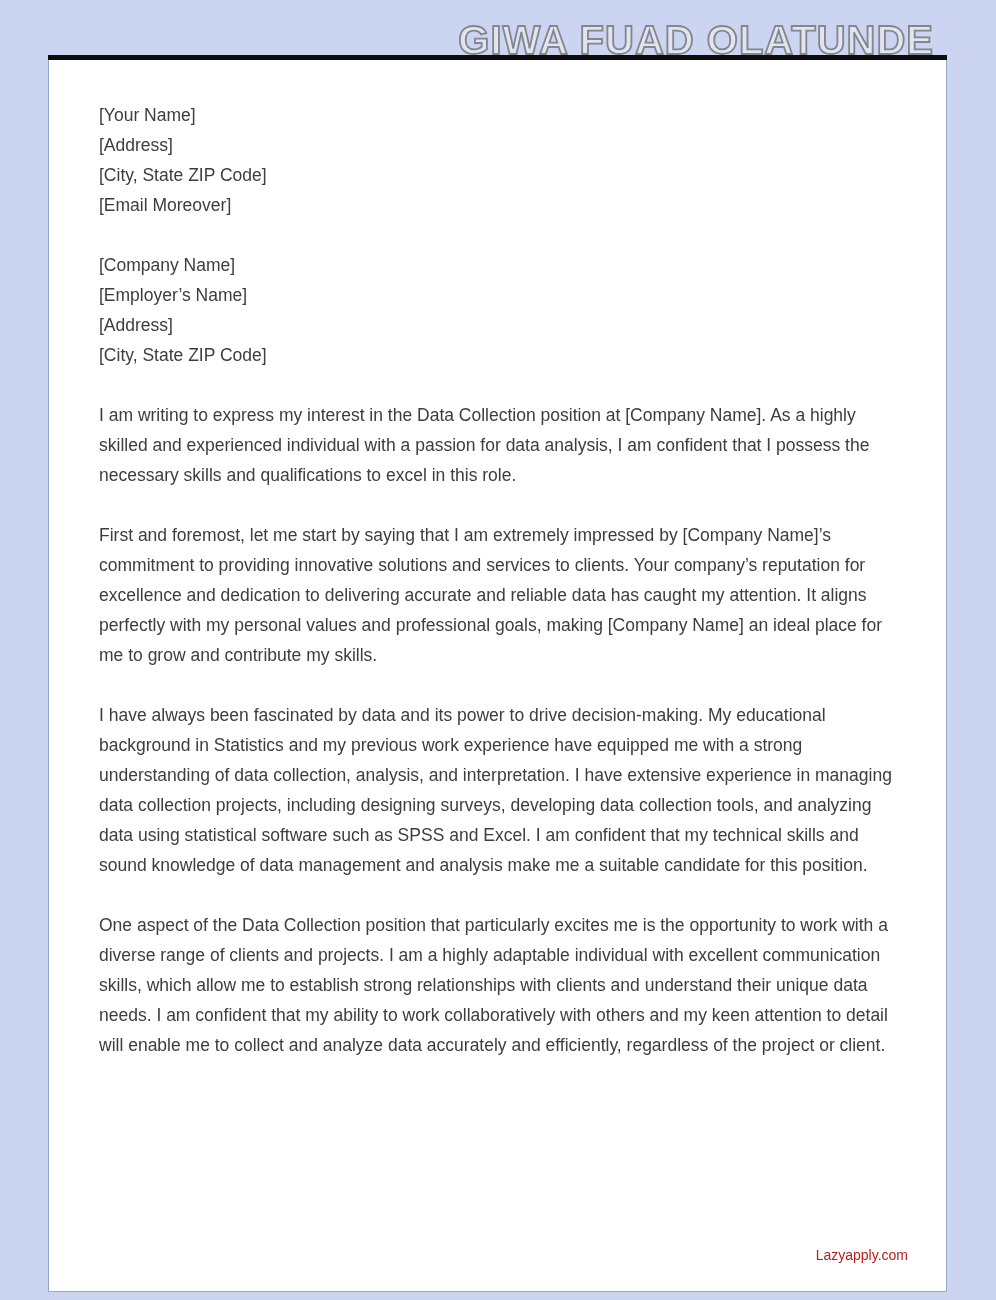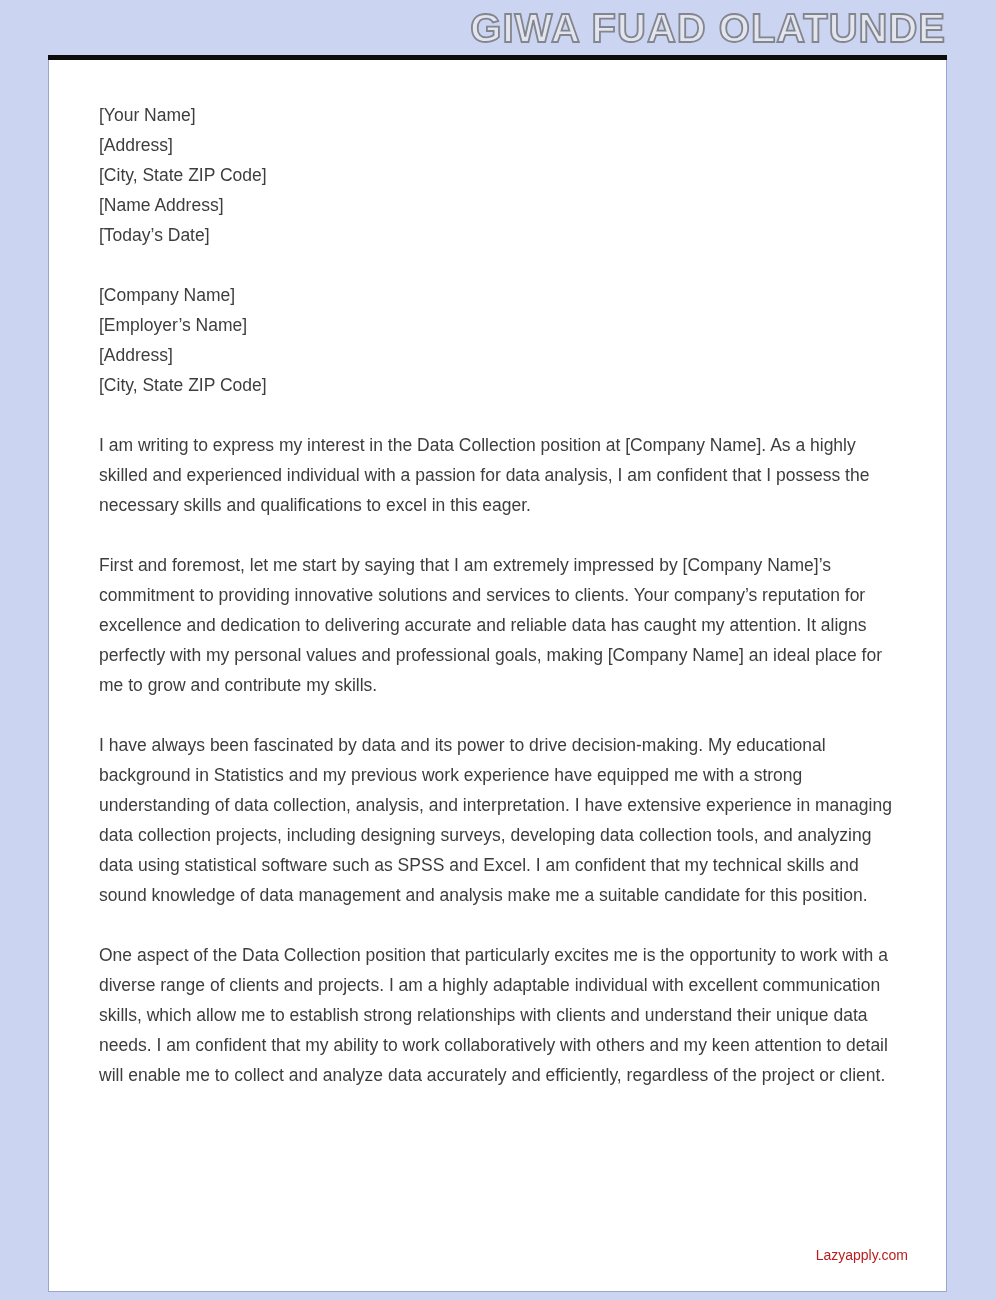--- a/index.html
+++ b/index.html
@@ -11,21 +11,21 @@
     position: relative;
     width: 996px;
     height: 1300px;
     background: #cbd5f1;
     overflow: hidden;
   }
   .brand {
     position: absolute;
     top: 6px;
     right: 50px;
-    margin: 0;
+    margin: 12px;
     font-size: 40px;
     font-weight: 700;
     letter-spacing: 1px;
     line-height: 44px;
     color: #e2e5ee;
     -webkit-text-stroke: 1.8px #83858f;
     text-stroke: 1.8px #83858f;
     white-space: nowrap;
   }
   .rule {
@@ -73,33 +73,32 @@
   <h1 class="brand">GIWA FUAD OLATUNDE</h1>
 
   <div class="rule"></div>
 
   <main class="document">
 
     <div class="block">
       <div class="line">[Your Name]</div>
       <div class="line">[Address]</div>
       <div class="line">[City, State ZIP Code]</div>
-      <div class="line">[Name Address]</div>
-      <div class="line">[Today’s Date]</div>
+      <div class="line">[Email Moreover]</div>
     </div>
 
     <div class="block">
       <div class="line">[Company Name]</div>
       <div class="line">[Employer’s Name]</div>
       <div class="line">[Address]</div>
       <div class="line">[City, State ZIP Code]</div>
     </div>
 
 
-    <p class="para">I am writing to express my interest in the Data Collection position at [Company Name]. As a highly skilled and experienced individual with a passion for data analysis, I am confident that I possess the necessary skills and qualifications to excel in this eager.</p>
+    <p class="para">I am writing to express my interest in the Data Collection position at [Company Name]. As a highly skilled and experienced individual with a passion for data analysis, I am confident that I possess the necessary skills and qualifications to excel in this role.</p>
     <p class="para">First and foremost, let me start by saying that I am extremely impressed by [Company Name]’s commitment to providing innovative solutions and services to clients. Your company’s reputation for excellence and dedication to delivering accurate and reliable data has caught my attention. It aligns perfectly with my personal values and professional goals, making [Company Name] an ideal place for me to grow and contribute my skills.</p>
     <p class="para">I have always been fascinated by data and its power to drive decision-making. My educational background in Statistics and my previous work experience have equipped me with a strong understanding of data collection, analysis, and interpretation. I have extensive experience in managing data collection projects, including designing surveys, developing data collection tools, and analyzing data using statistical software such as SPSS and Excel. I am confident that my technical skills and sound knowledge of data management and analysis make me a suitable candidate for this position.</p>
     <p class="para">One aspect of the Data Collection position that particularly excites me is the opportunity to work with a diverse range of clients and projects. I am a highly adaptable individual with excellent communication skills, which allow me to establish strong relationships with clients and understand their unique data needs. I am confident that my ability to work collaboratively with others and my keen attention to detail will enable me to collect and analyze data accurately and efficiently, regardless of the project or client.</p>
 
   </main>
 
   <div class="watermark">Lazyapply.com</div>
 
 </div>
 

